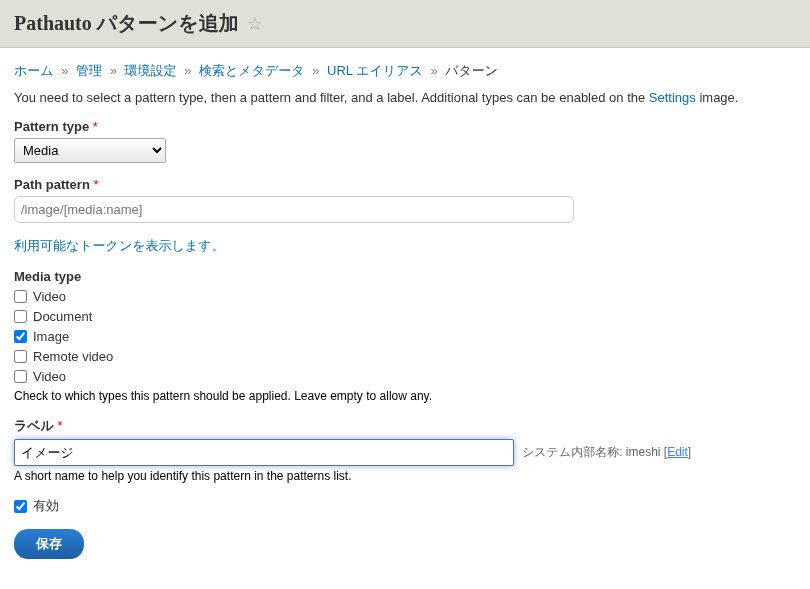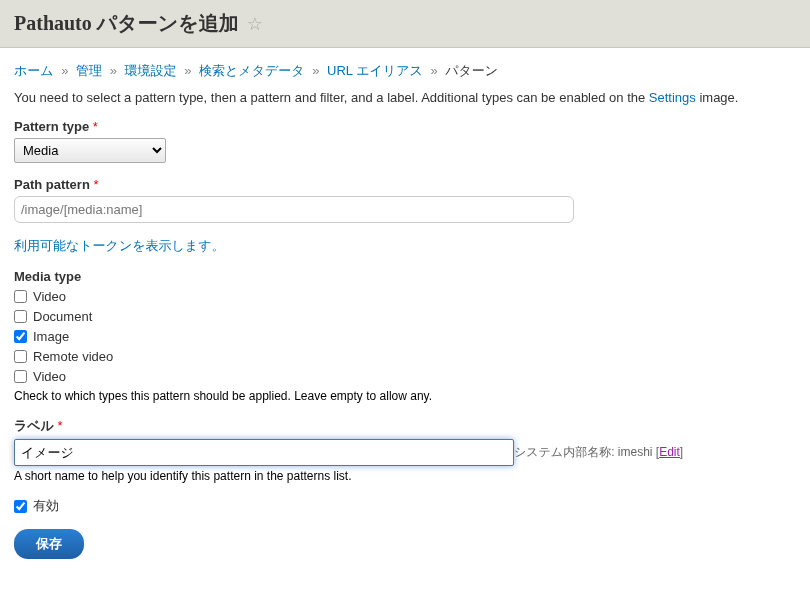--- a/index.html
+++ b/index.html
@@ -79,35 +79,35 @@
     margin-top: 3px;
   }
   .checkbox-list { margin-top: 4px; }
   .checkbox-item {
     display: flex;
     align-items: center;
     margin: 5px 0;
   }
   .checkbox-item input { margin: 0 6px 0 0; }
   .checkbox-item span { font-size: 13px; }
-  .label-row { display: flex; align-items: center; }
+  .label-row { display: flex; align-items: center; gap: 8px; }
   input.label-input {
     width: 500px;
     padding: 5px 6px;
     font-size: 13px;
     border: 1px solid #579;
     border-radius: 2px;
     box-shadow: 0 0 6px rgba(80,120,200,0.6);
     outline: none;
   }
   .machine-name {
     font-size: 12px;
     color: #666;
   }
-  .machine-name .edit-b { color: #a21caf; text-decoration: underline; }
+  .machine-name .edit-b { color: #3b82f6; text-decoration: underline; }
   .enabled-item {
     display: flex;
     align-items: center;
     margin: 14px 0;
   }
   .enabled-item input { margin: 0 6px 0 0; }
   .save-btn {
     display: inline-block;
     background: linear-gradient(#2a7fd3, #1e5fa6);
     color: #fff;

